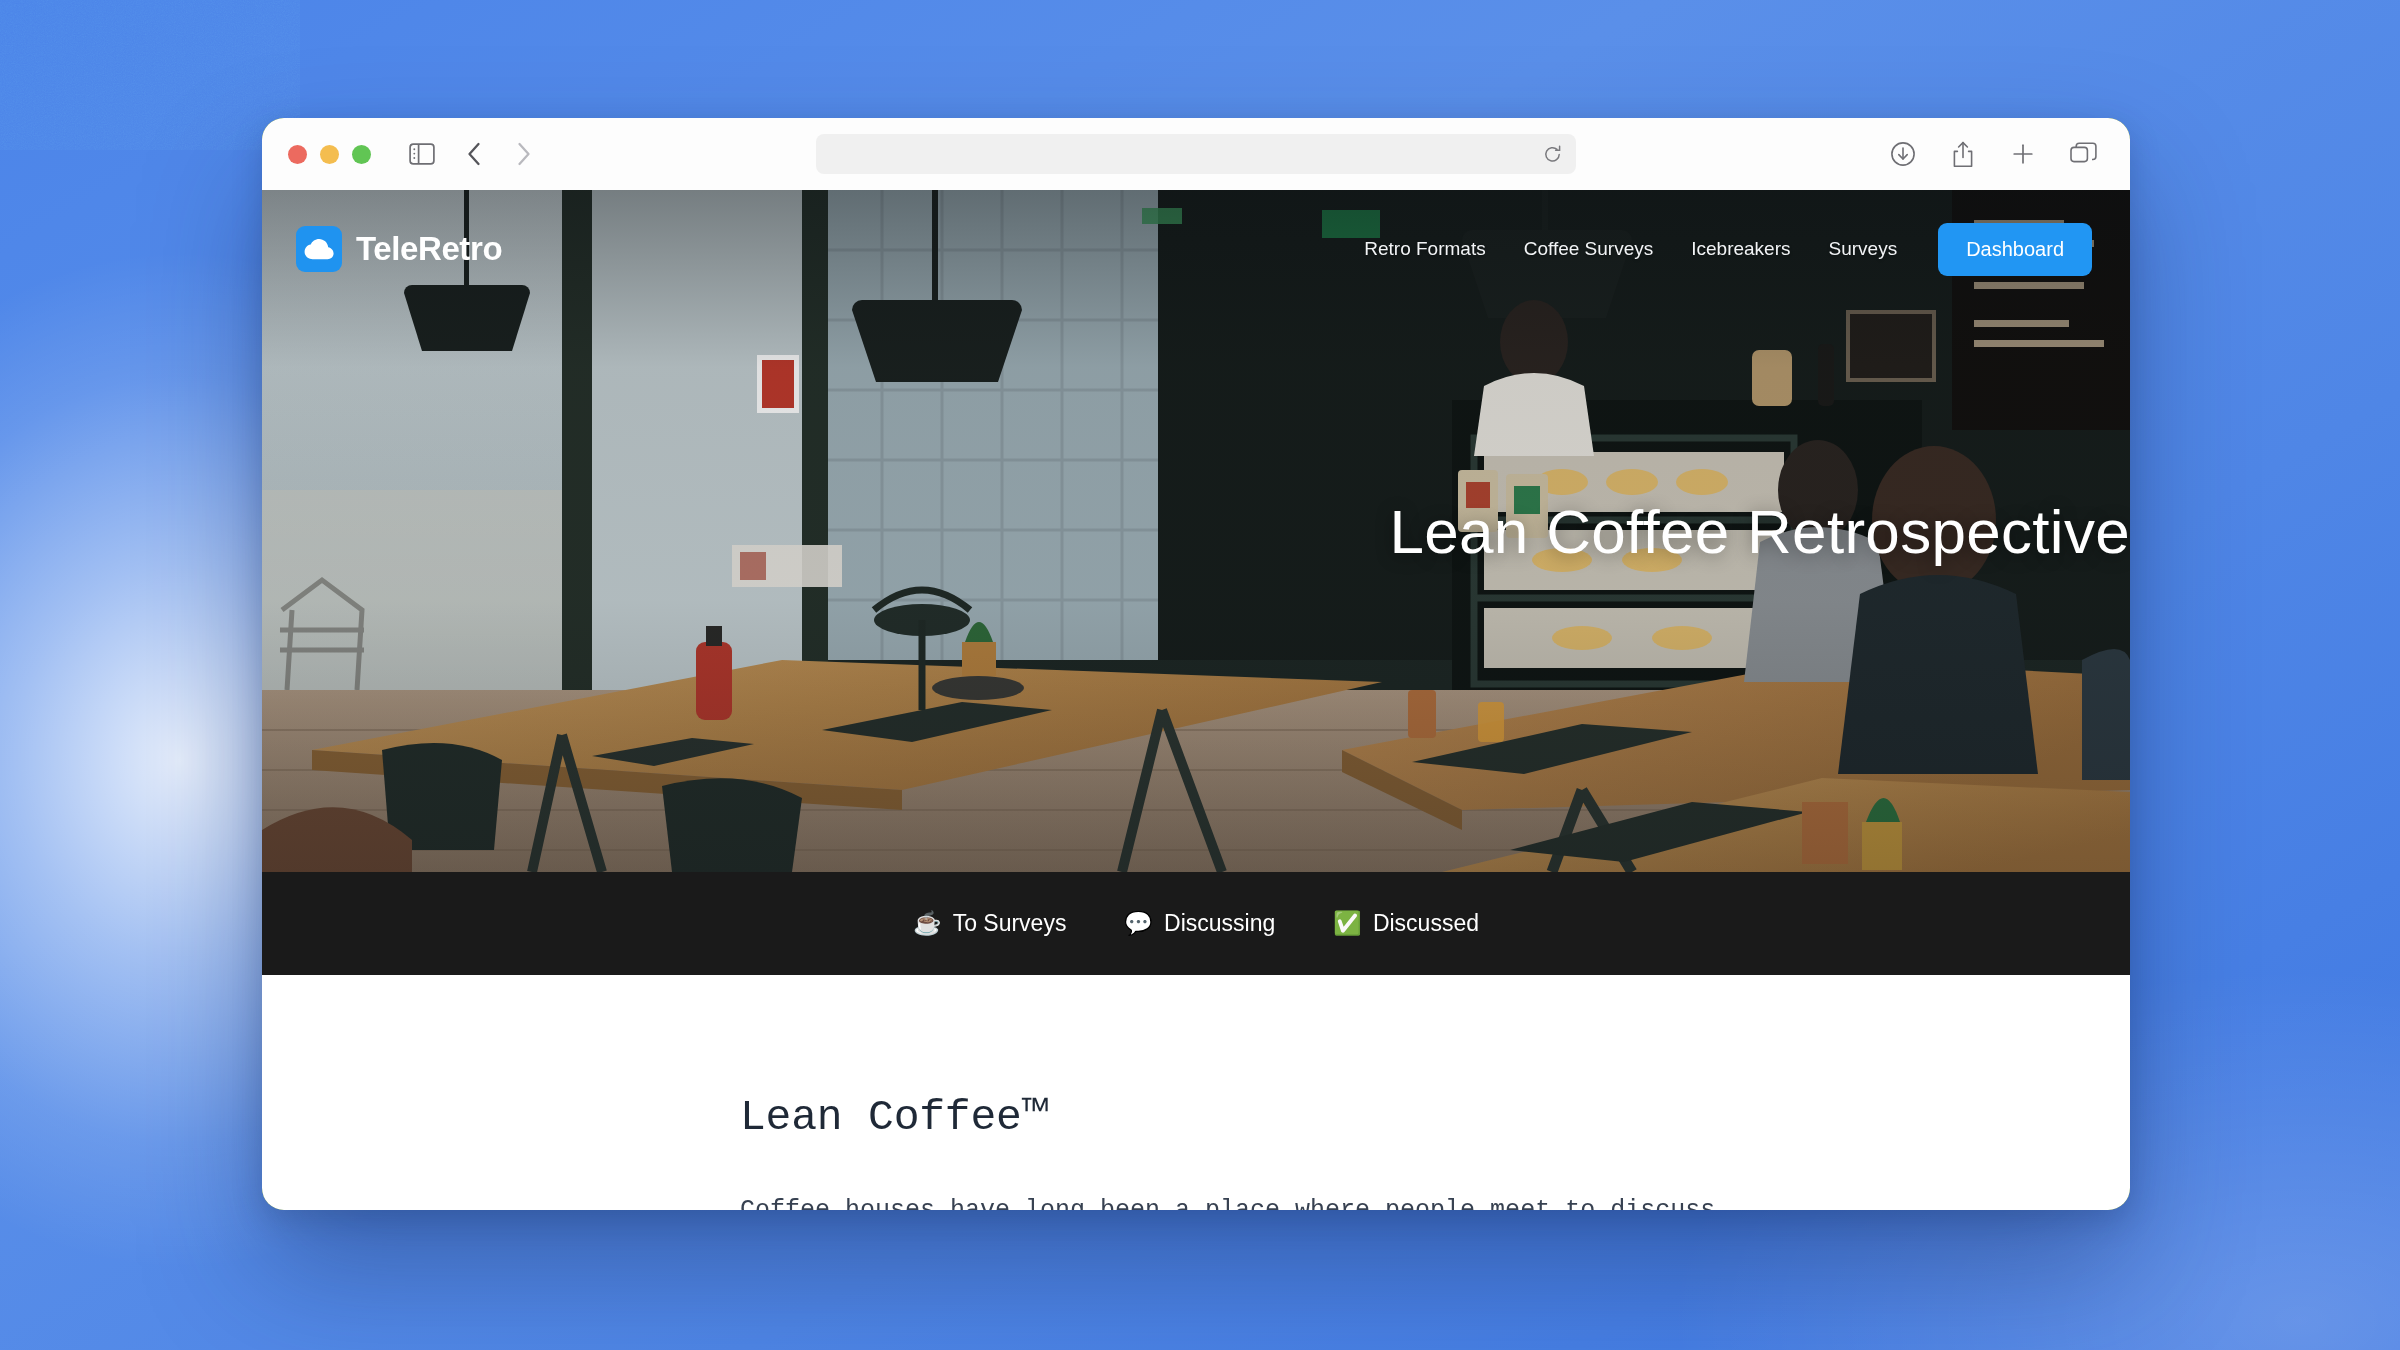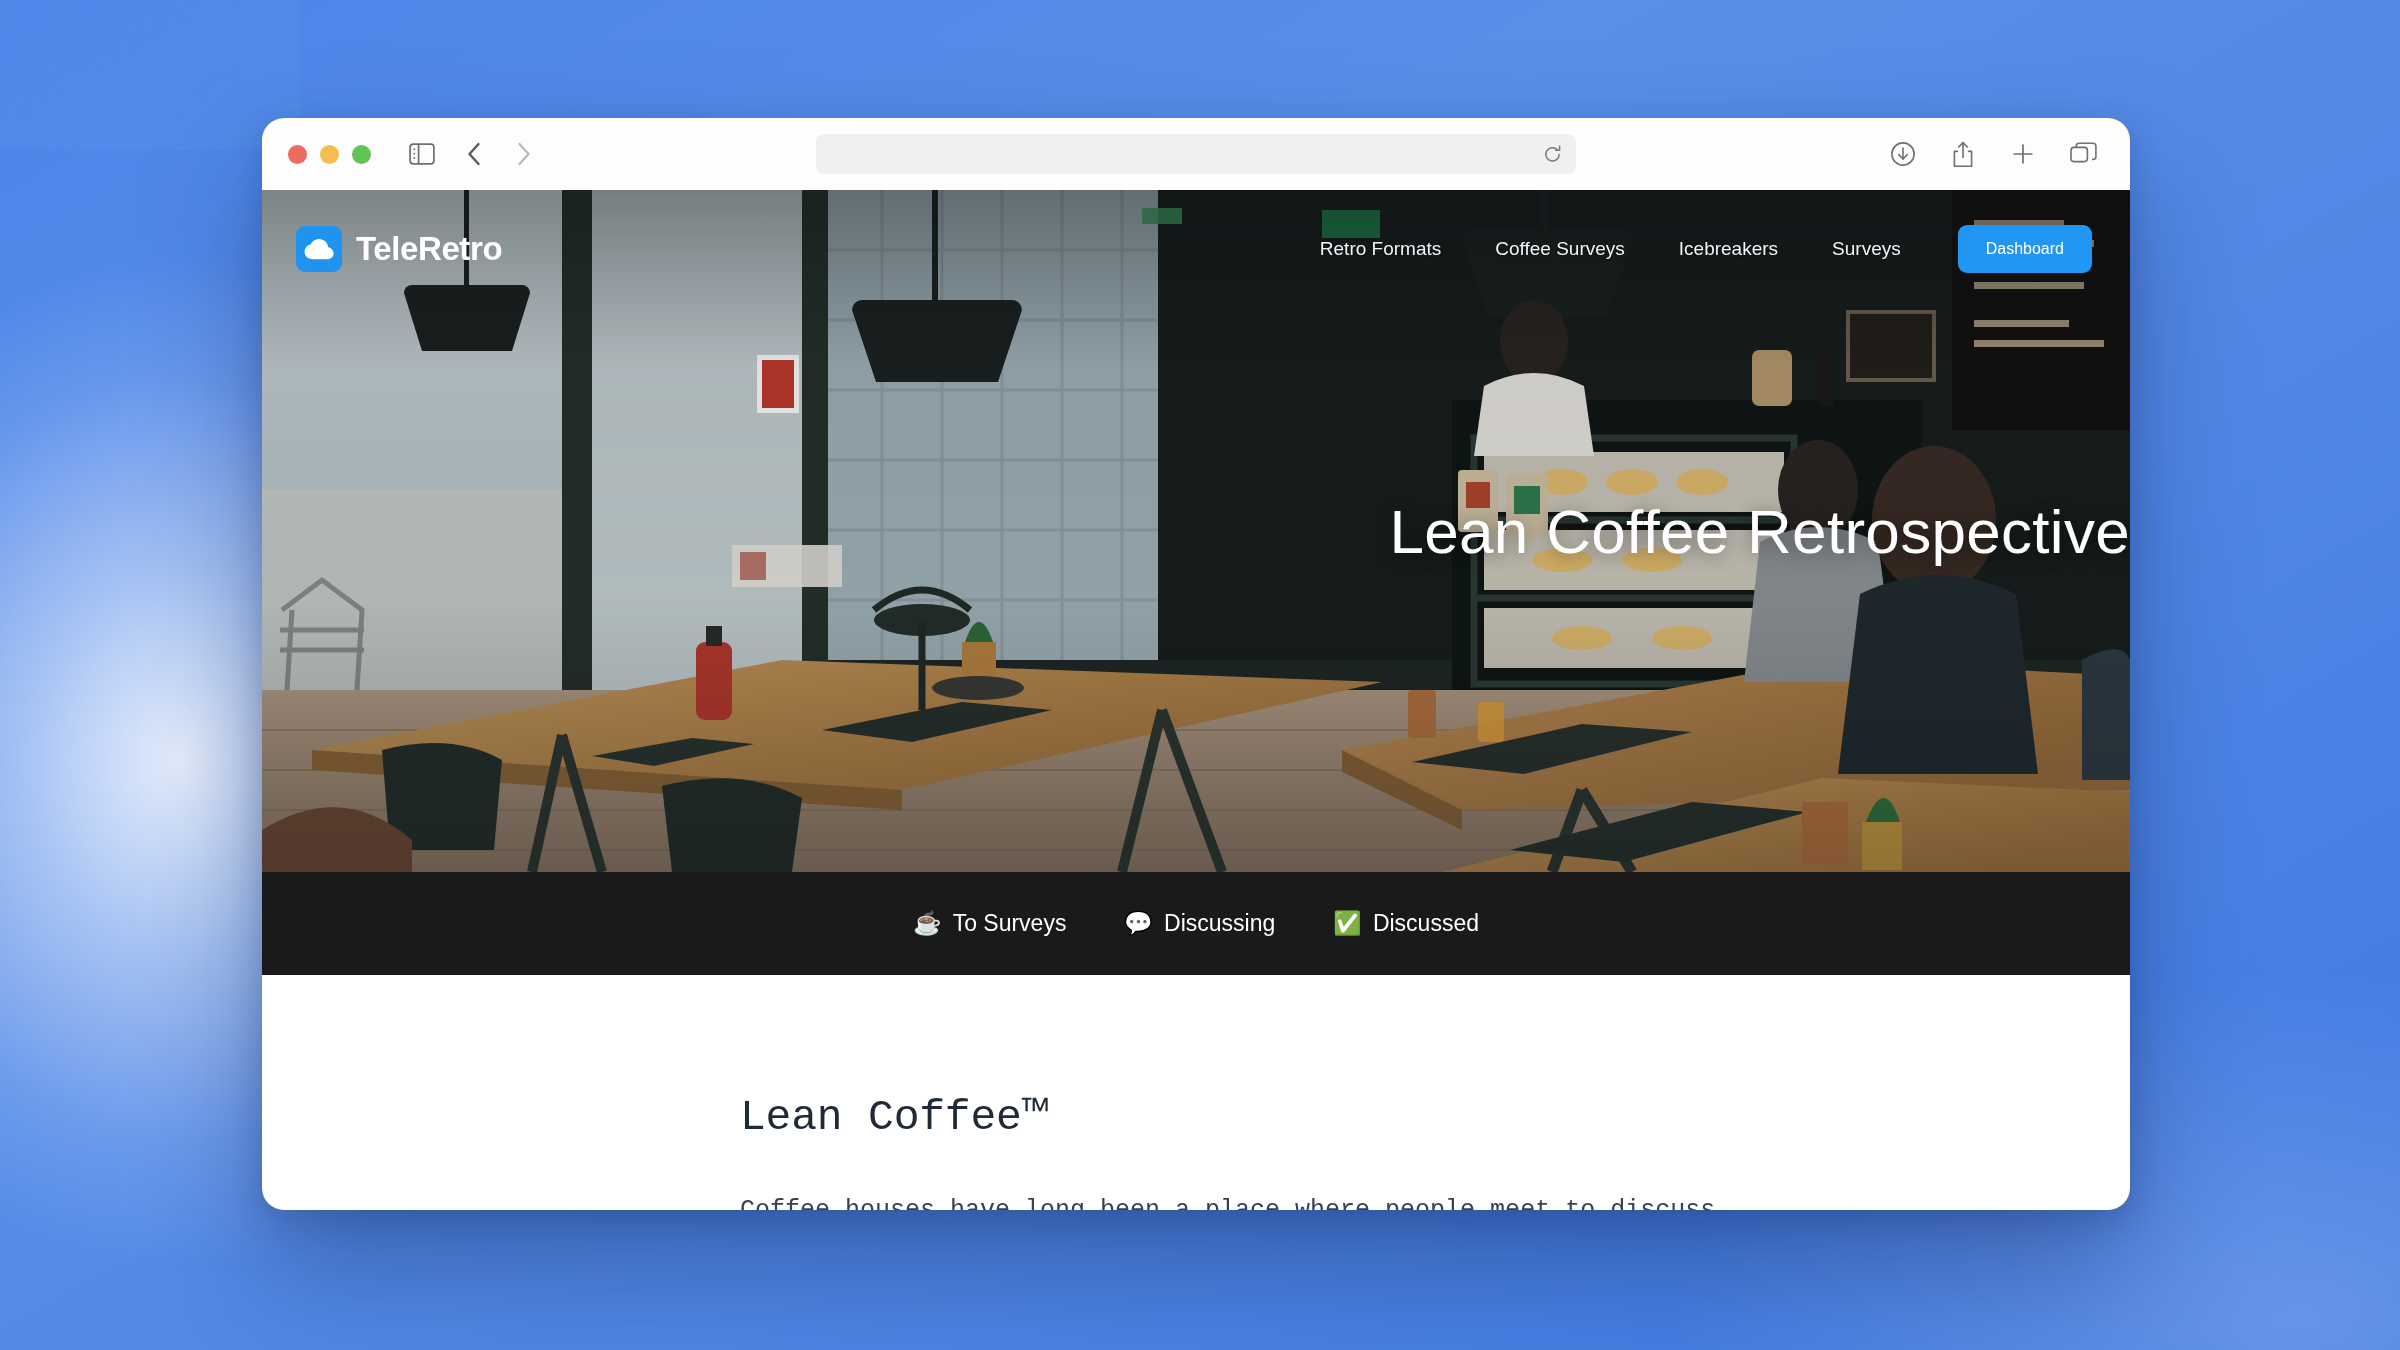--- a/index.html
+++ b/index.html
@@ -114,32 +114,32 @@
   #brand { display:flex; align-items:center; gap:14px; }
   #logomark {
     width:46px; height:46px;
     border-radius:9px;
     background:#1f93f0;
     display:flex; align-items:center; justify-content:center;
   }
   #brandname {
     color:#fff; font-size:33px; font-weight:700; letter-spacing:-.4px;
   }
-  #menu { margin-left:auto; display:flex; align-items:center; gap:16px;text-align:center; }
+  #menu { margin-left:auto; display:flex; align-items:center; gap:0;text-align:center; }
   .navlink {
     color:#f2f4f6; font-size:19px;
     padding:10px 19px;
     white-space:nowrap;
     text-shadow:0 1px 3px rgba(0,0,0,.35);
   }
   #dashboard {
     margin-left:22px;
     background:#2196f3;
     color:#fff;
-    font-size:16px;
+    font-size:20px;
     padding:15px 28px;
     border-radius:9px;
     white-space:nowrap;
   }
 
   
   #herotitle {
     position:absolute;
     left:0; right:0; top:50%;
     transform:translateY(-50%);

